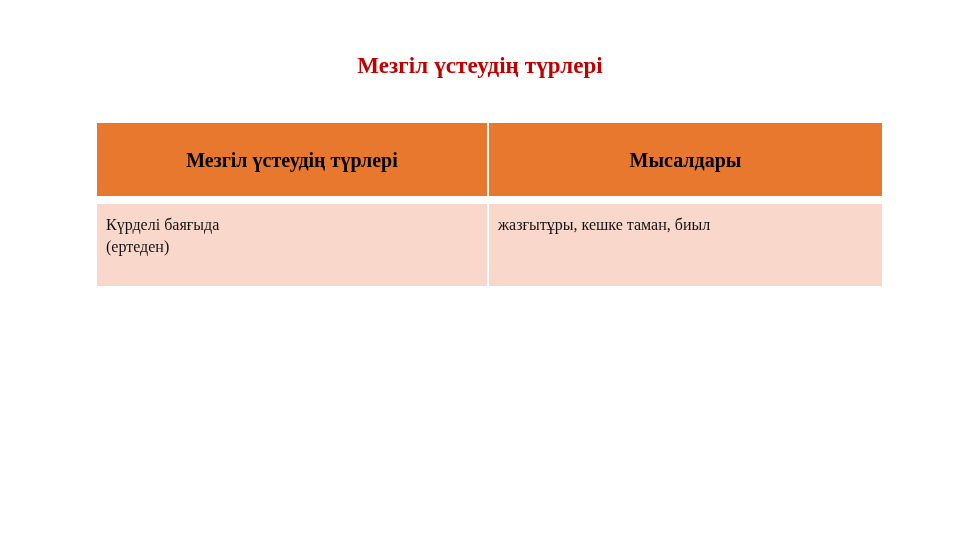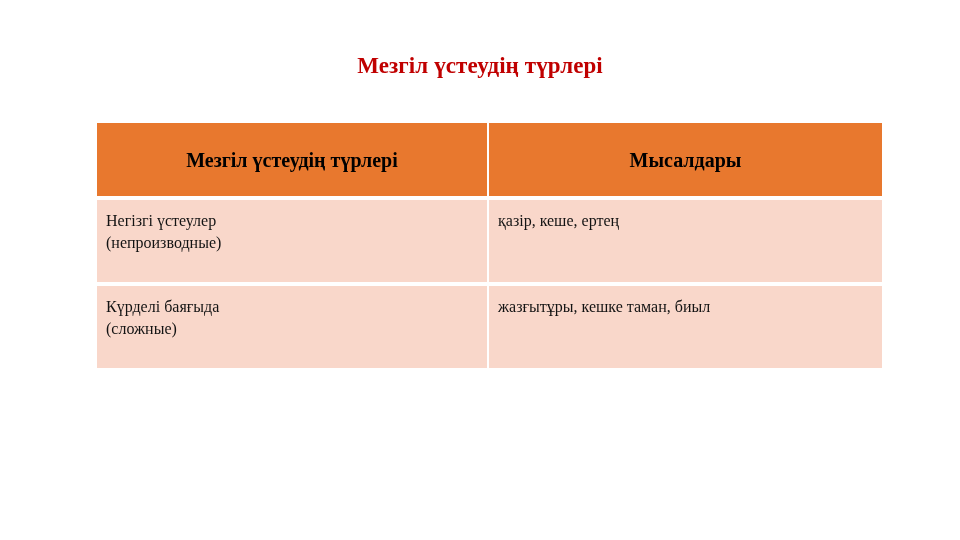--- a/index.html
+++ b/index.html
@@ -128,41 +128,31 @@
         </tr>
       </thead>
 
       <tbody>
 
         <tr class="row-gap">
           <td></td>
           <td></td>
         </tr>
 
-        <tr class="row-band band-dark row-1">
-          <td class="cell-type">
-            <span class="cell-line">Негізгі үстеулер</span>
-            <span class="cell-line">(непроизводные)</span>
-          </td>
-          <td class="cell-examples">
-            <span class="cell-line">қазір, кеше, ертең</span>
-            <span class="cell-line"></span>
-          </td>
-        </tr>
 
         <tr class="row-gap">
           <td></td>
           <td></td>
         </tr>
 
 
         <tr class="row-band band-dark row-3">
           <td class="cell-type">
             <span class="cell-line">Күрделі баяғыда</span>
-            <span class="cell-line">(сложные)</span>
+            <span class="cell-line">(ертеден)</span>
           </td>
           <td class="cell-examples">
             <span class="cell-line">жазғытұры, кешке таман, биыл</span>
             <span class="cell-line"></span>
           </td>
         </tr>
 
       </tbody>
     </table>
   </div>

